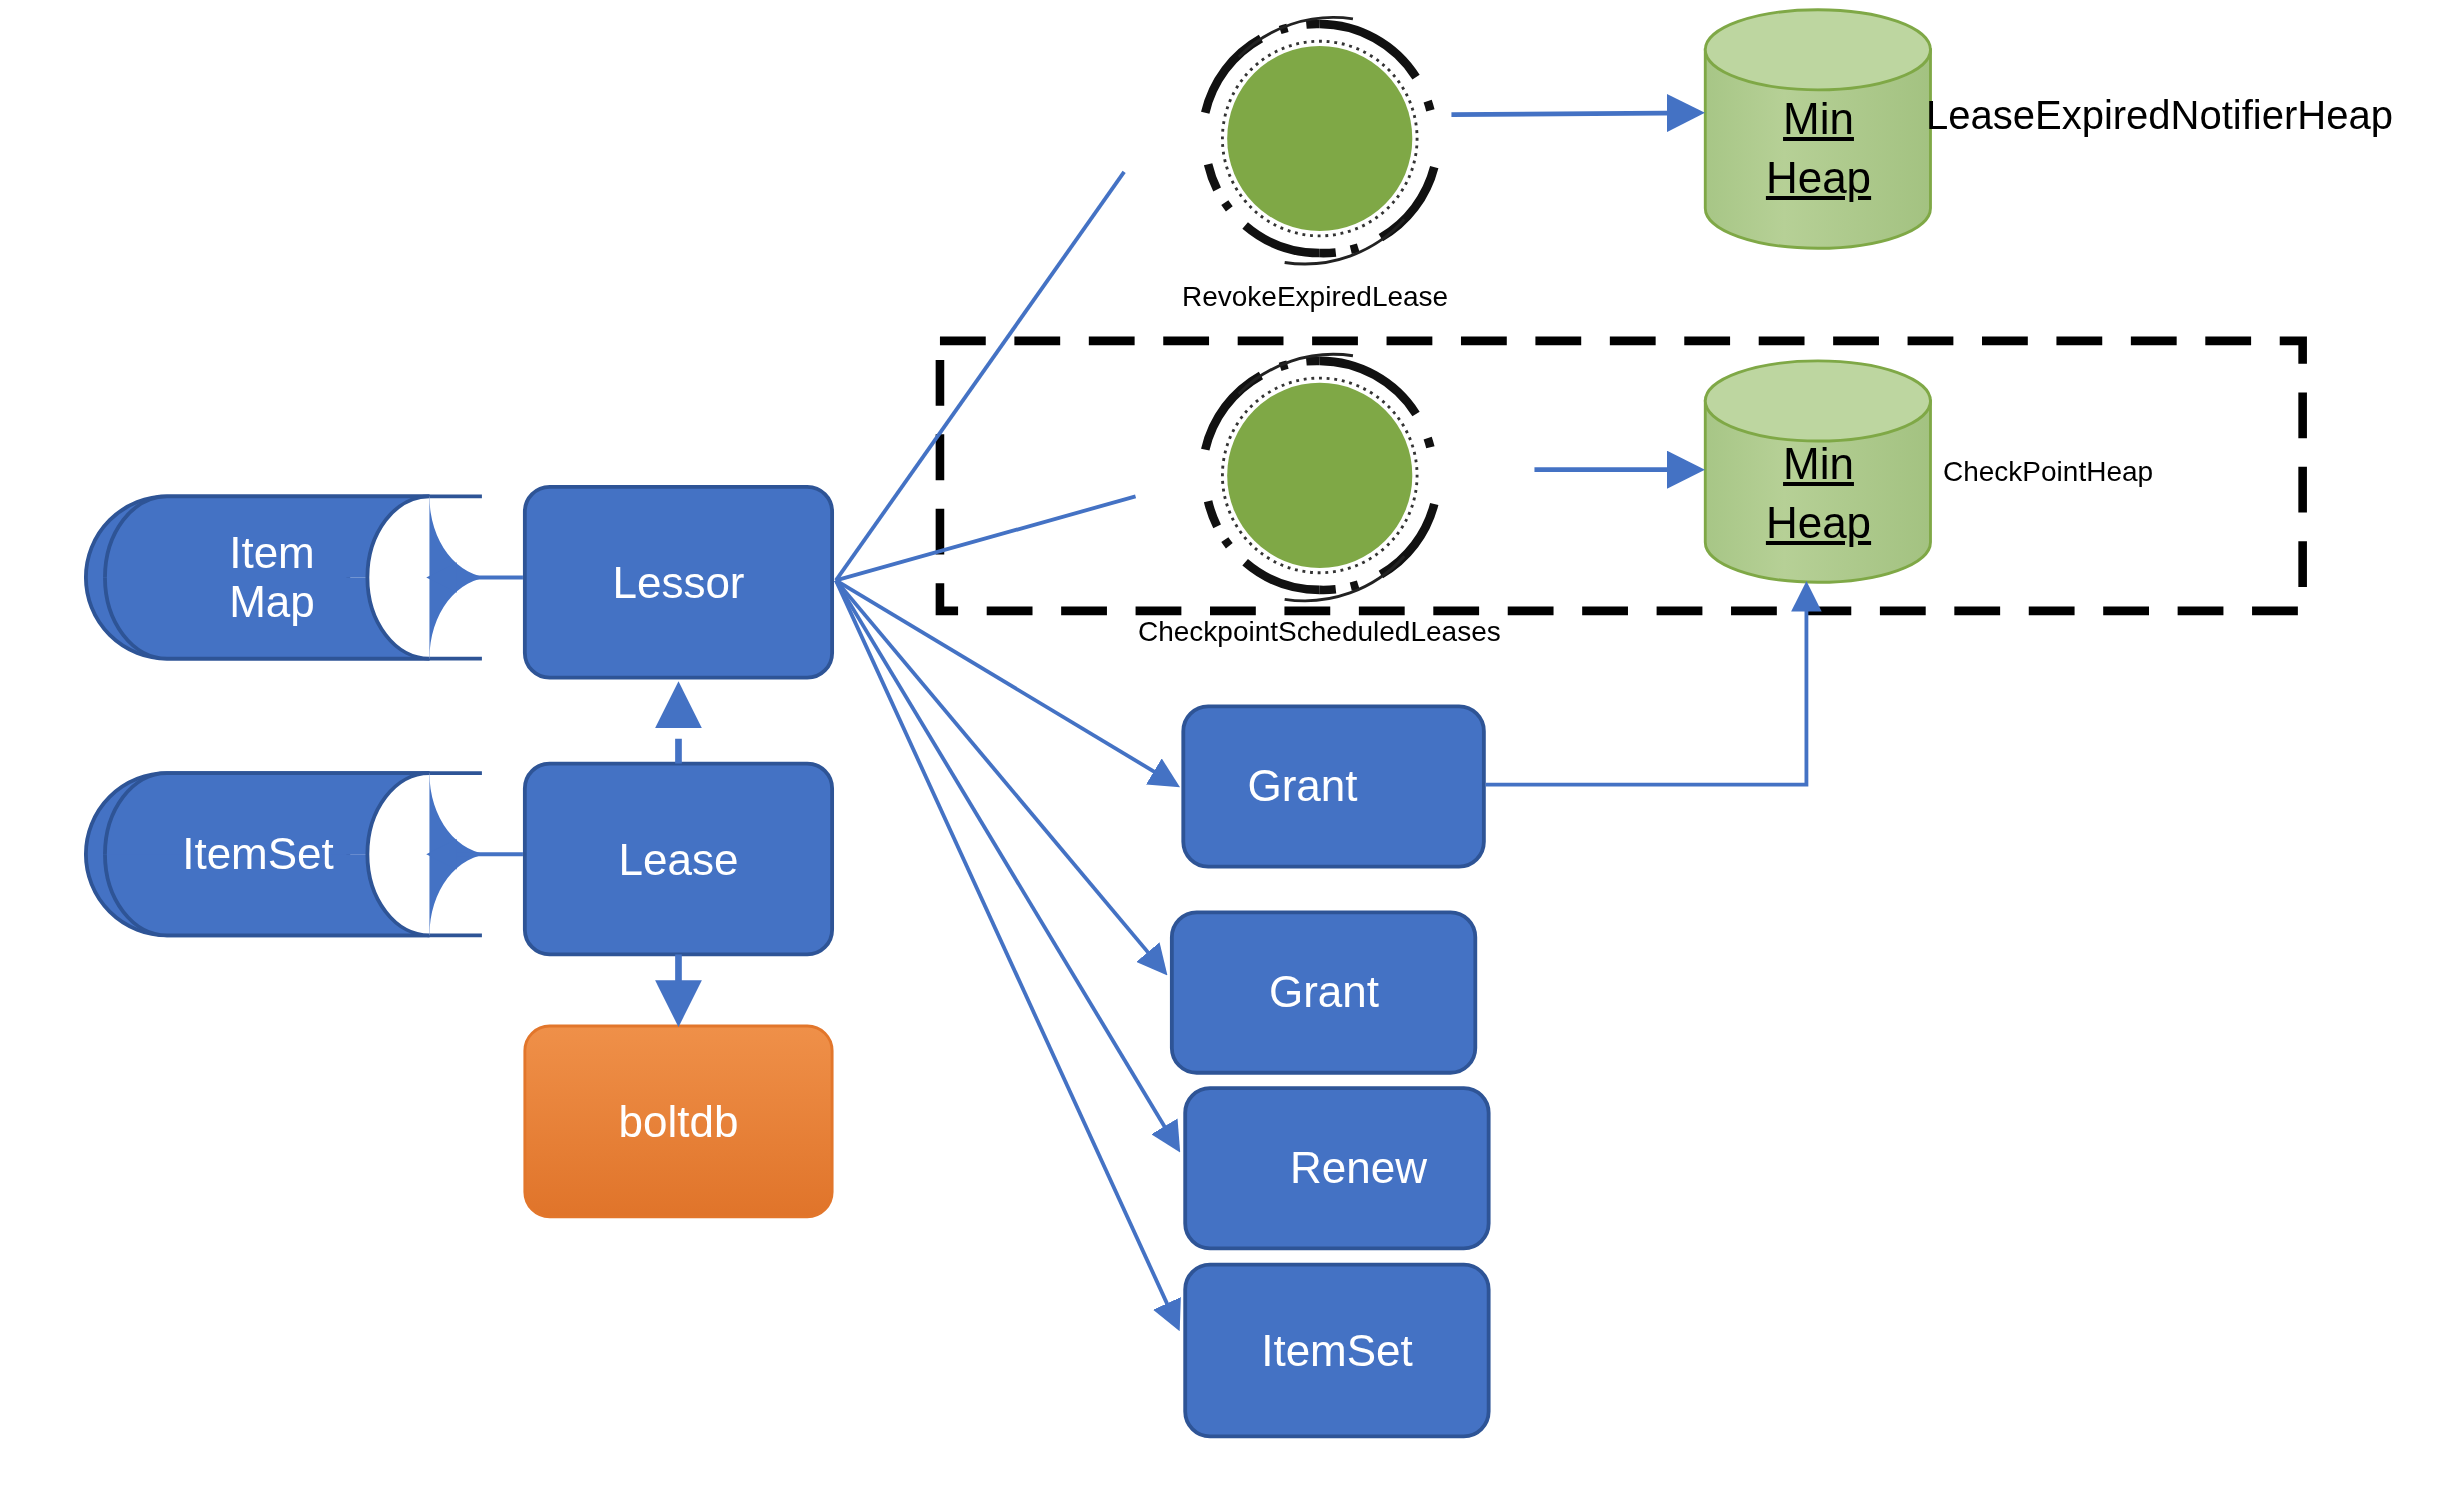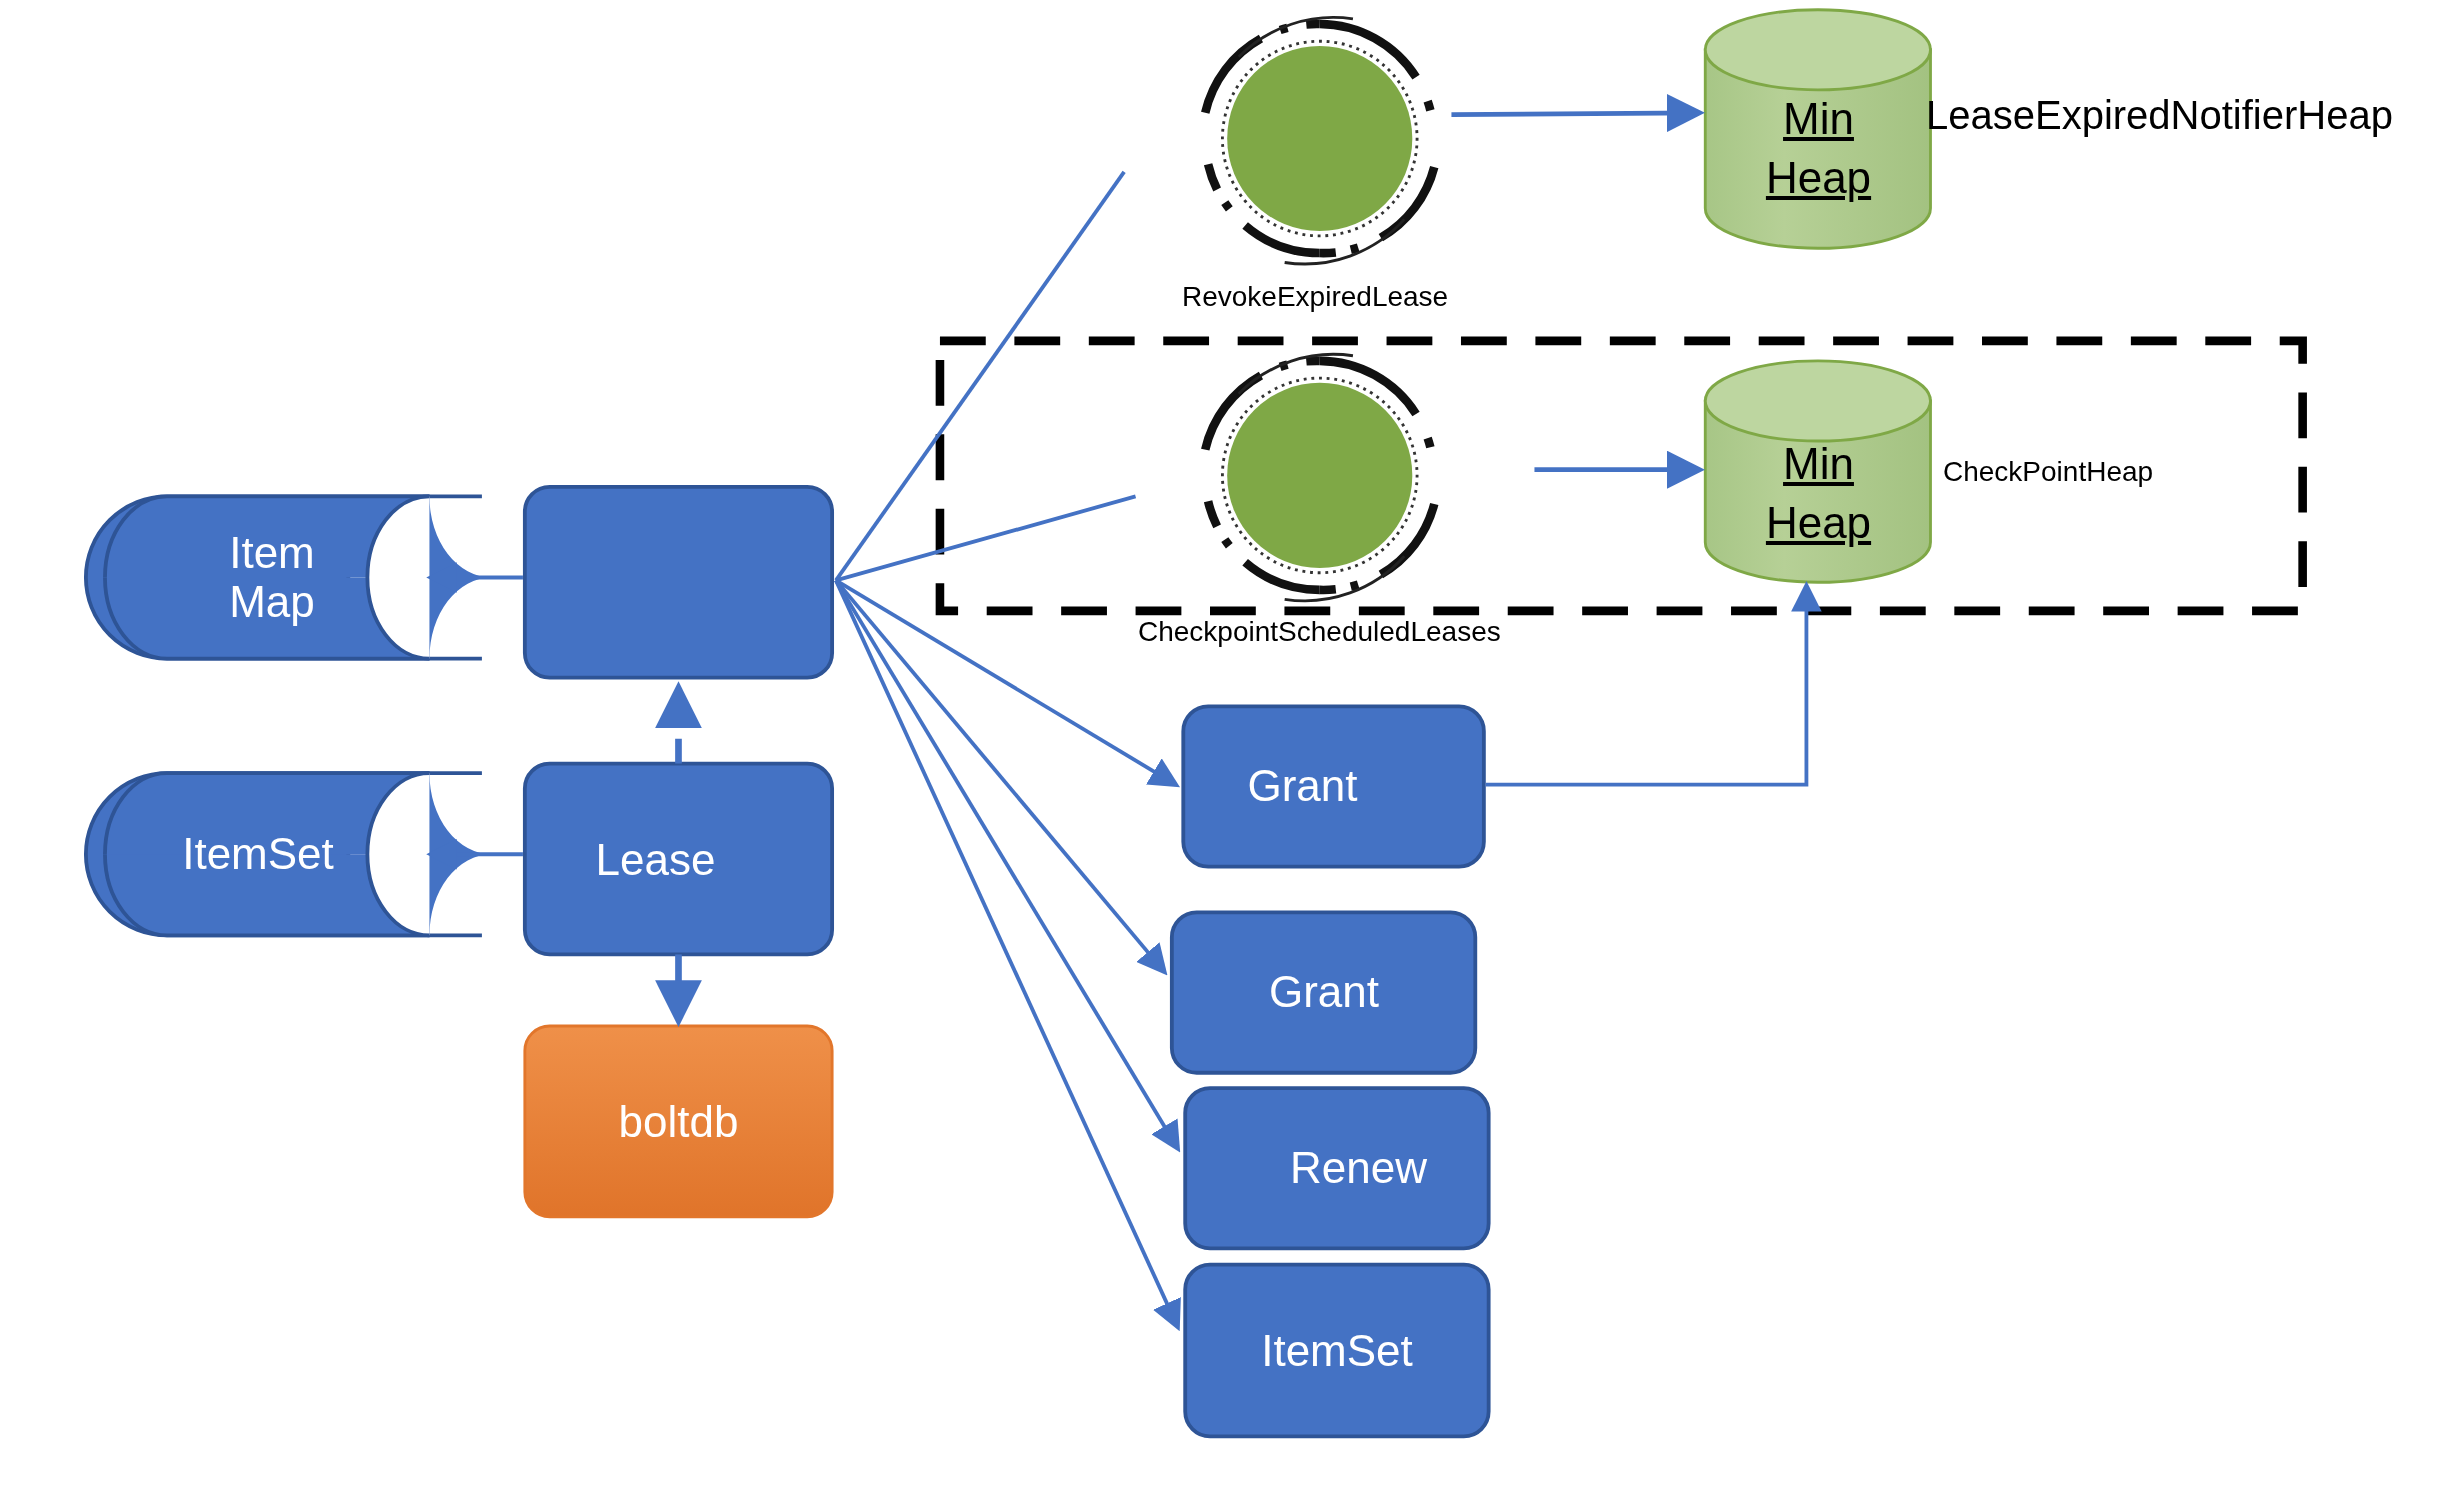--- a/index.html
+++ b/index.html
@@ -251,22 +251,25 @@
 
   <div class="node-label store-label" style="left:129px; top:496px; width:286px; height:162px; flex-direction:column;">
     <span>Item</span>
     <span>Map</span>
   </div>
 
   <div class="node-label store-label" style="left:115px; top:773px; width:286px; height:162px;">
     <span>ItemSet</span>
   </div>
 
-
-  <div class="node-label blue-box-label" style="left:502px; top:764px; width:307px; height:191px;">
+  <div class="node-label blue-box-label" style="left:525px; top:487px; width:307px; height:191px;">
+    <span>Lessor</span>
+  </div>
+
+  <div class="node-label blue-box-label" style="left:525px; top:764px; width:307px; height:191px;">
     <span>Lease</span>
   </div>
 
   <div class="node-label orange-box-label" style="left:525px; top:1026px; width:307px; height:191px;">
     <span>boltdb</span>
   </div>
 
   <div class="node-label blue-box-label" style="left:1183px; top:706px; width:239px; height:160px;">
     <span>Grant</span>
   </div>

